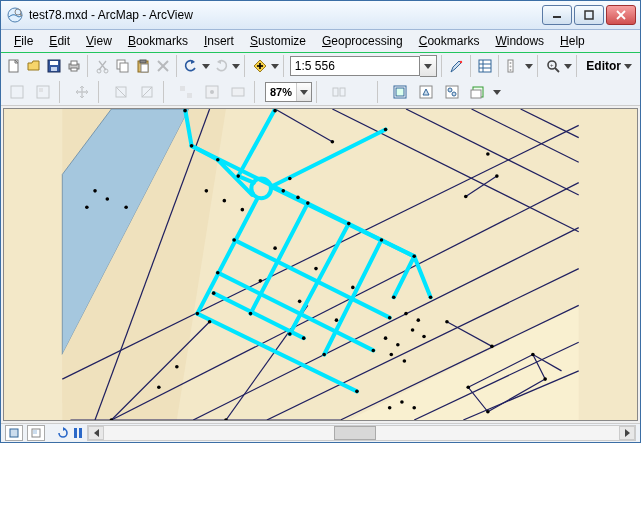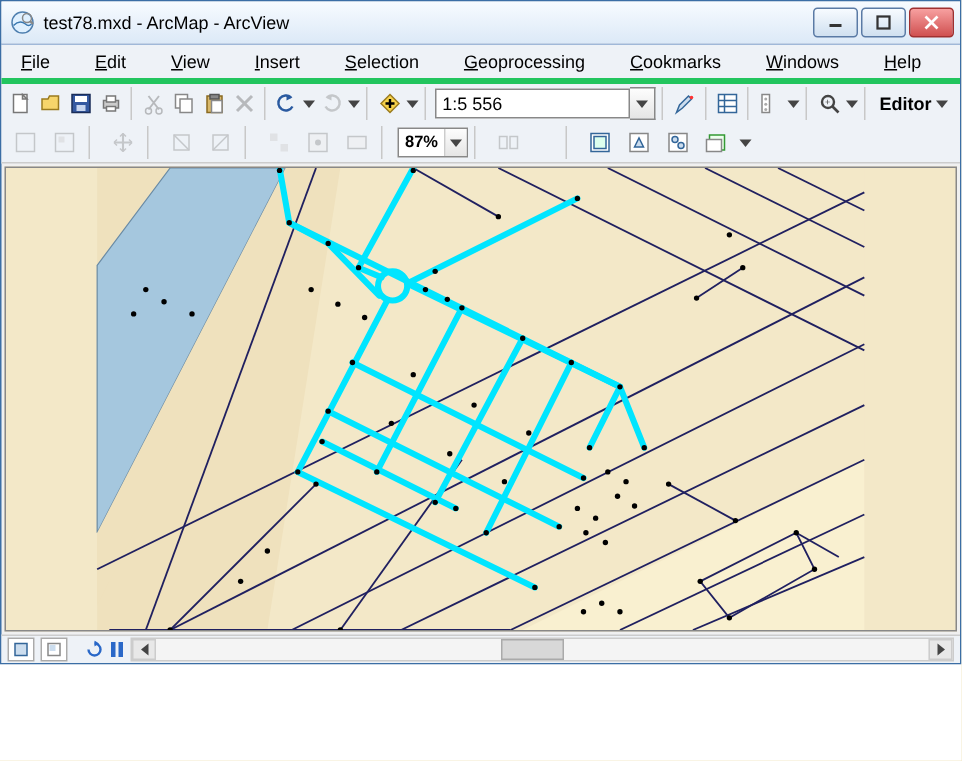--- a/index.html
+++ b/index.html
@@ -6,21 +6,21 @@
   .window { width:641px; height:443px; box-sizing:border-box; border:1px solid #3b6ea5; background:#f0f0f0; display:flex; flex-direction:column; }
   
   .titlebar { height:28px; background:linear-gradient(#f7fbff,#dce9f7); display:flex; align-items:center; border-bottom:1px solid #a0b8d8; }
   .titlebar .appicon { width:16px; height:16px; margin:0 6px; }
   .titlebar .title { flex:1; color:#000; font-size:12px; }
   .winbtns { display:flex; gap:2px; margin-right:4px; }
   .winbtn { width:28px; height:18px; border:1px solid #5a7aa5; border-radius:3px; background:linear-gradient(#f7fbff,#d0e0f0); display:flex; align-items:center; justify-content:center; }
   .winbtn.close { background:linear-gradient(#f7a0a0,#d05050); border-color:#a03030; }
   .winbtn svg { display:block; }
   
-  .menubar { height:22px; display:flex; align-items:center; padding:0 6px; gap:16px; background:#eef2f7; border-bottom:4px solid #22c55e; }
+  .menubar { height:22px; display:flex; align-items:center; padding:0 6px; gap:2px; background:#eef2f7; border-bottom:1px solid #22c55e; }
   .menubar .menuitem { padding:2px 7px; cursor:default; }
   .menubar .menuitem u { text-decoration:underline; }
   
   .toolbars { display:flex; flex-direction:column; background:#eef2f7; border-bottom:1px solid #ccc; }
   .toolbar-row { display:flex; align-items:center; height:26px; padding:0 4px; gap:2px; }
   .tbtn { width:22px; height:22px; display:flex; align-items:center; justify-content:center; border:1px solid transparent; border-radius:2px; }
   .tbtn.dis { opacity:.4; }
   .sep { width:6px; height:22px; border-left:1px solid #c8c8c8; margin:0 2px; }
   .scalebox { display:flex; align-items:center; }
   .scalebox input { width:120px; height:18px; border:1px solid #888; font-size:12px; padding:0 4px; background:#fff; }
@@ -74,22 +74,23 @@
             <line x1="9" y1="1" x2="1" y2="9" stroke="#fff" stroke-width="1.8"></line>
           </svg>
         </div>
     </div>
   </div>
 
   <div class="menubar">
     <div class="menuitem"><u>F</u><span>ile</span></div>
     <div class="menuitem"><u>E</u><span>dit</span></div>
     <div class="menuitem"><u>V</u><span>iew</span></div>
+    <div class="menuitem"><u>B</u><span>ookmarks</span></div>
     <div class="menuitem"><u>I</u><span>nsert</span></div>
-    <div class="menuitem"><u>S</u><span>election</span></div>
+    <div class="menuitem"><u>S</u><span>ustomize</span></div>
     <div class="menuitem"><u>G</u><span>eoprocessing</span></div>
     <div class="menuitem"><u>C</u><span>ookmarks</span></div>
     <div class="menuitem"><u>W</u><span>indows</span></div>
     <div class="menuitem"><u>H</u><span>elp</span></div>
   </div>
 
   <div class="toolbars">
     <div class="toolbar-row">
       <div class="tbtn">
           <svg width="16" height="16">

